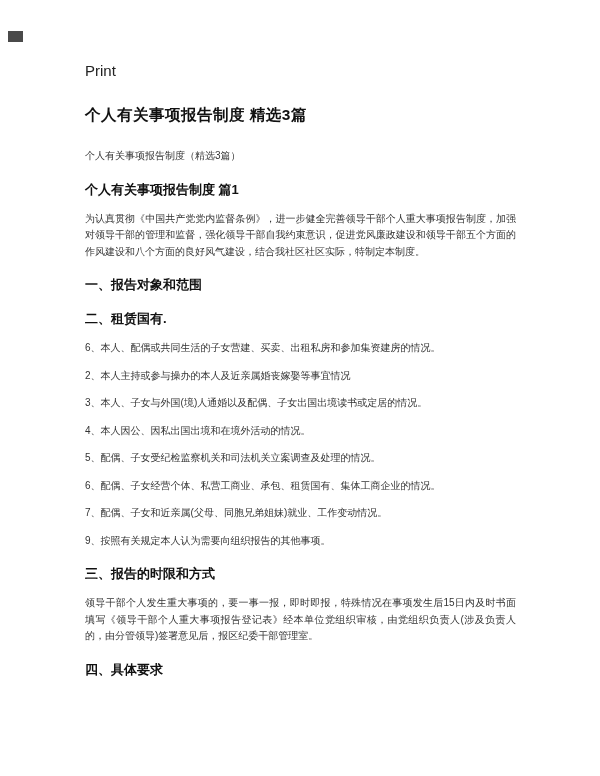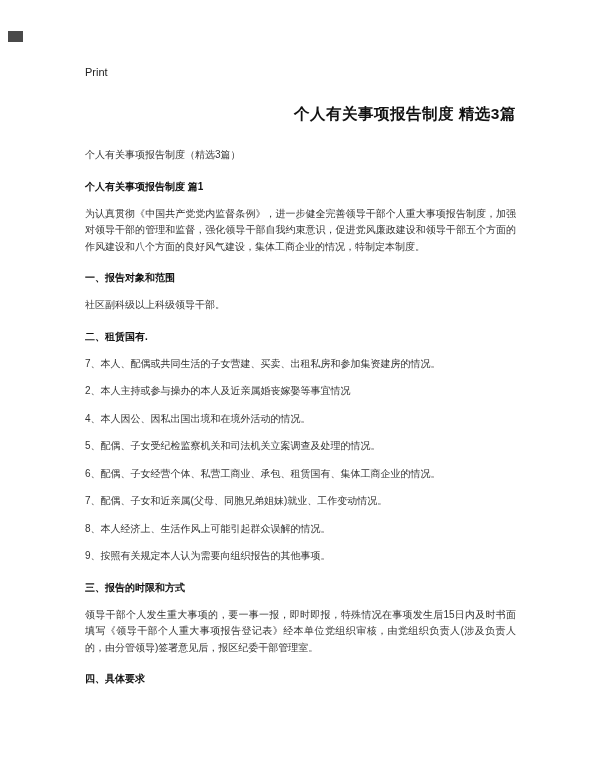--- a/index.html
+++ b/index.html
@@ -17,41 +17,41 @@
     top: 31px;
     width: 15px;
     height: 11px;
     background: #4a4a4a;
   }
   .content {
     padding: 62px 84px 40px 85px;
   }
   .print-label {
     display: inline-block;
-    font-size: 11px;
+    font-size: 15px;
     color: #222222;
     margin-bottom: 14px;
     cursor: pointer;
   }
   .doc-title {
     font-size: 15.5px;
     font-weight: bold;
     color: #111111;
-    text-align: right;
+    text-align: left;
     margin: 12px 0 22px 0;
     letter-spacing: 0.5px;
   }
   .p {
     font-size: 10px;
     line-height: 16.5px;
     margin-bottom: 11px;
     text-align: justify;
   }
   .h {
-    font-size: 10px;
+    font-size: 13px;
     font-weight: bold;
     color: #111111;
     margin: 16px 0 12px 0;
   }
   .list-item {
     margin-bottom: 11px;
   }
 </style>
 </head>
 <body>
@@ -61,35 +61,34 @@
 <div class="content">
 
   <span class="print-label">Print</span>
 
   <div class="doc-title">个人有关事项报告制度 精选3篇</div>
 
   <p class="p">个人有关事项报告制度（精选3篇）</p>
 
   <p class="h">个人有关事项报告制度 篇1</p>
 
-  <p class="p">为认真贯彻《中国共产党党内监督条例》，进一步健全完善领导干部个人重大事项报告制度，加强对领导干部的管理和监督，强化领导干部自我约束意识，促进党风廉政建设和领导干部五个方面的作风建设和八个方面的良好风气建设，集体工商企业的情况，特制定本制度。</p>
+  <p class="p">为认真贯彻《中国共产党党内监督条例》，进一步健全完善领导干部个人重大事项报告制度，加强对领导干部的管理和监督，强化领导干部自我约束意识，促进党风廉政建设和领导干部五个方面的作风建设和八个方面的良好风气建设，结合我社区社区实际，特制定本制度。</p>
 
   <p class="h">一、报告对象和范围</p>
 
-  <p class="p">社区副科级以上科级领导干部。</p>
 
   <p class="h">二、租赁国有.</p>
 
-  <p class="p list-item">7、本人、配偶或共同生活的子女营建、买卖、出租私房和参加集资建房的情况。</p>
+  <p class="p list-item">6、本人、配偶或共同生活的子女营建、买卖、出租私房和参加集资建房的情况。</p>
   <p class="p list-item">2、本人主持或参与操办的本人及近亲属婚丧嫁娶等事宜情况</p>
+  <p class="p list-item">3、本人、子女与外国(境)人通婚以及配偶、子女出国出境读书或定居的情况。</p>
   <p class="p list-item">4、本人因公、因私出国出境和在境外活动的情况。</p>
   <p class="p list-item">5、配偶、子女受纪检监察机关和司法机关立案调查及处理的情况。</p>
   <p class="p list-item">6、配偶、子女经营个体、私营工商业、承包、租赁国有、集体工商企业的情况。</p>
   <p class="p list-item">7、配偶、子女和近亲属(父母、同胞兄弟姐妹)就业、工作变动情况。</p>
-  <p class="p list-item">8、本人经济上、生活作风上可能引起群众误解的情况。</p>
   <p class="p list-item">9、按照有关规定本人认为需要向组织报告的其他事项。</p>
 
   <p class="h">三、报告的时限和方式</p>
 
   <p class="p">领导干部个人发生重大事项的，要一事一报，即时即报，特殊情况在事项发生后15日内及时书面填写《领导干部个人重大事项报告登记表》经本单位党组织审核，由党组织负责人(涉及负责人的，由分管领导)签署意见后，报区纪委干部管理室。</p>
 
   <p class="h">四、具体要求</p>
 
 </div>
 

